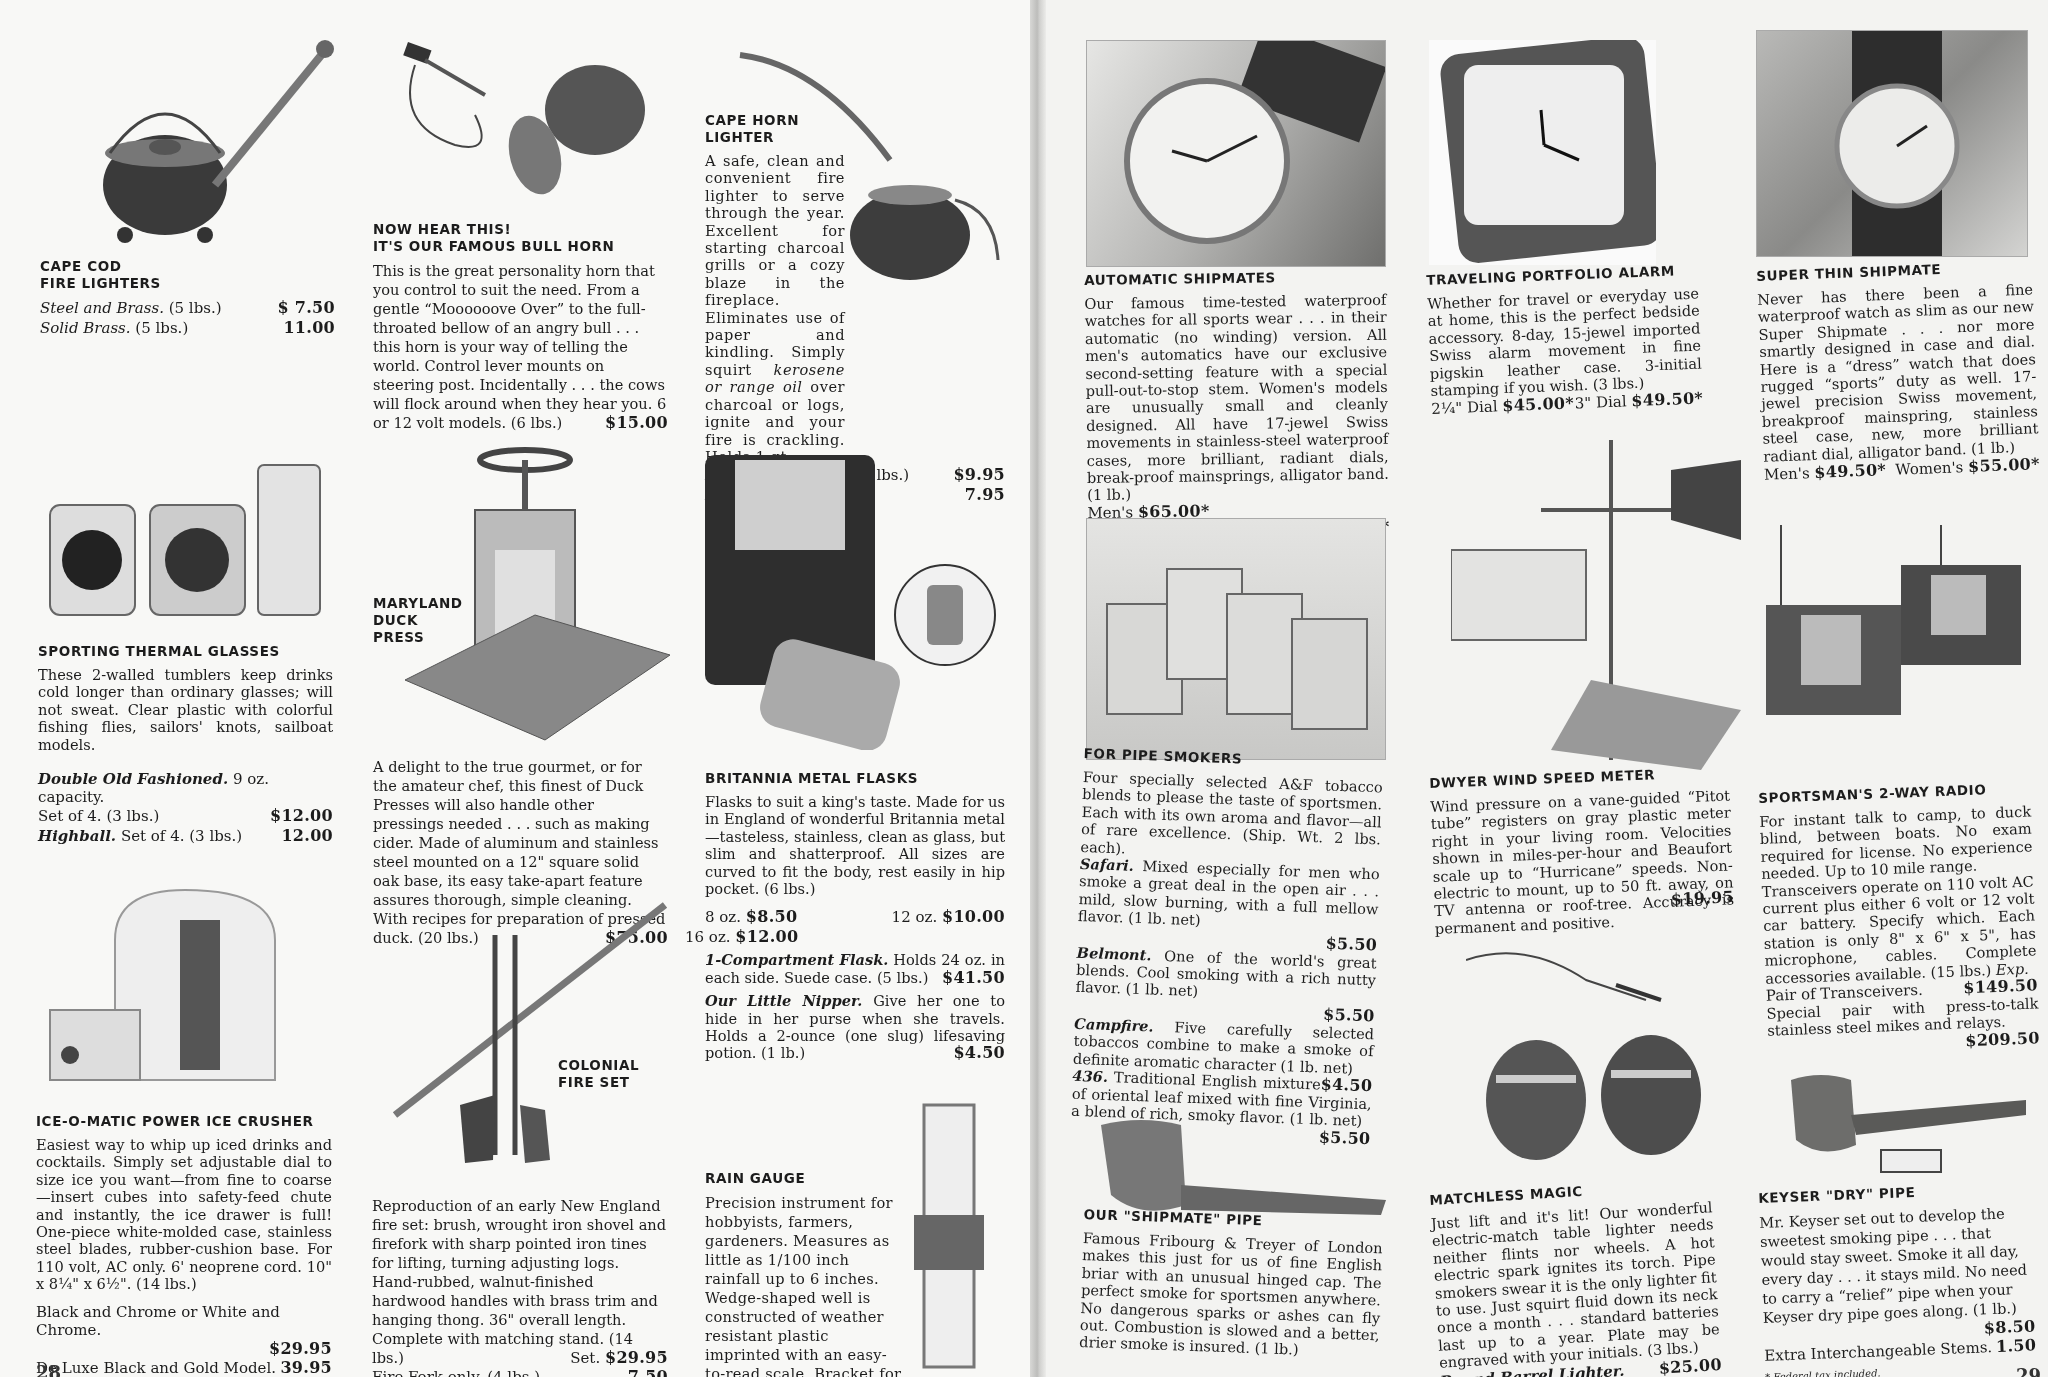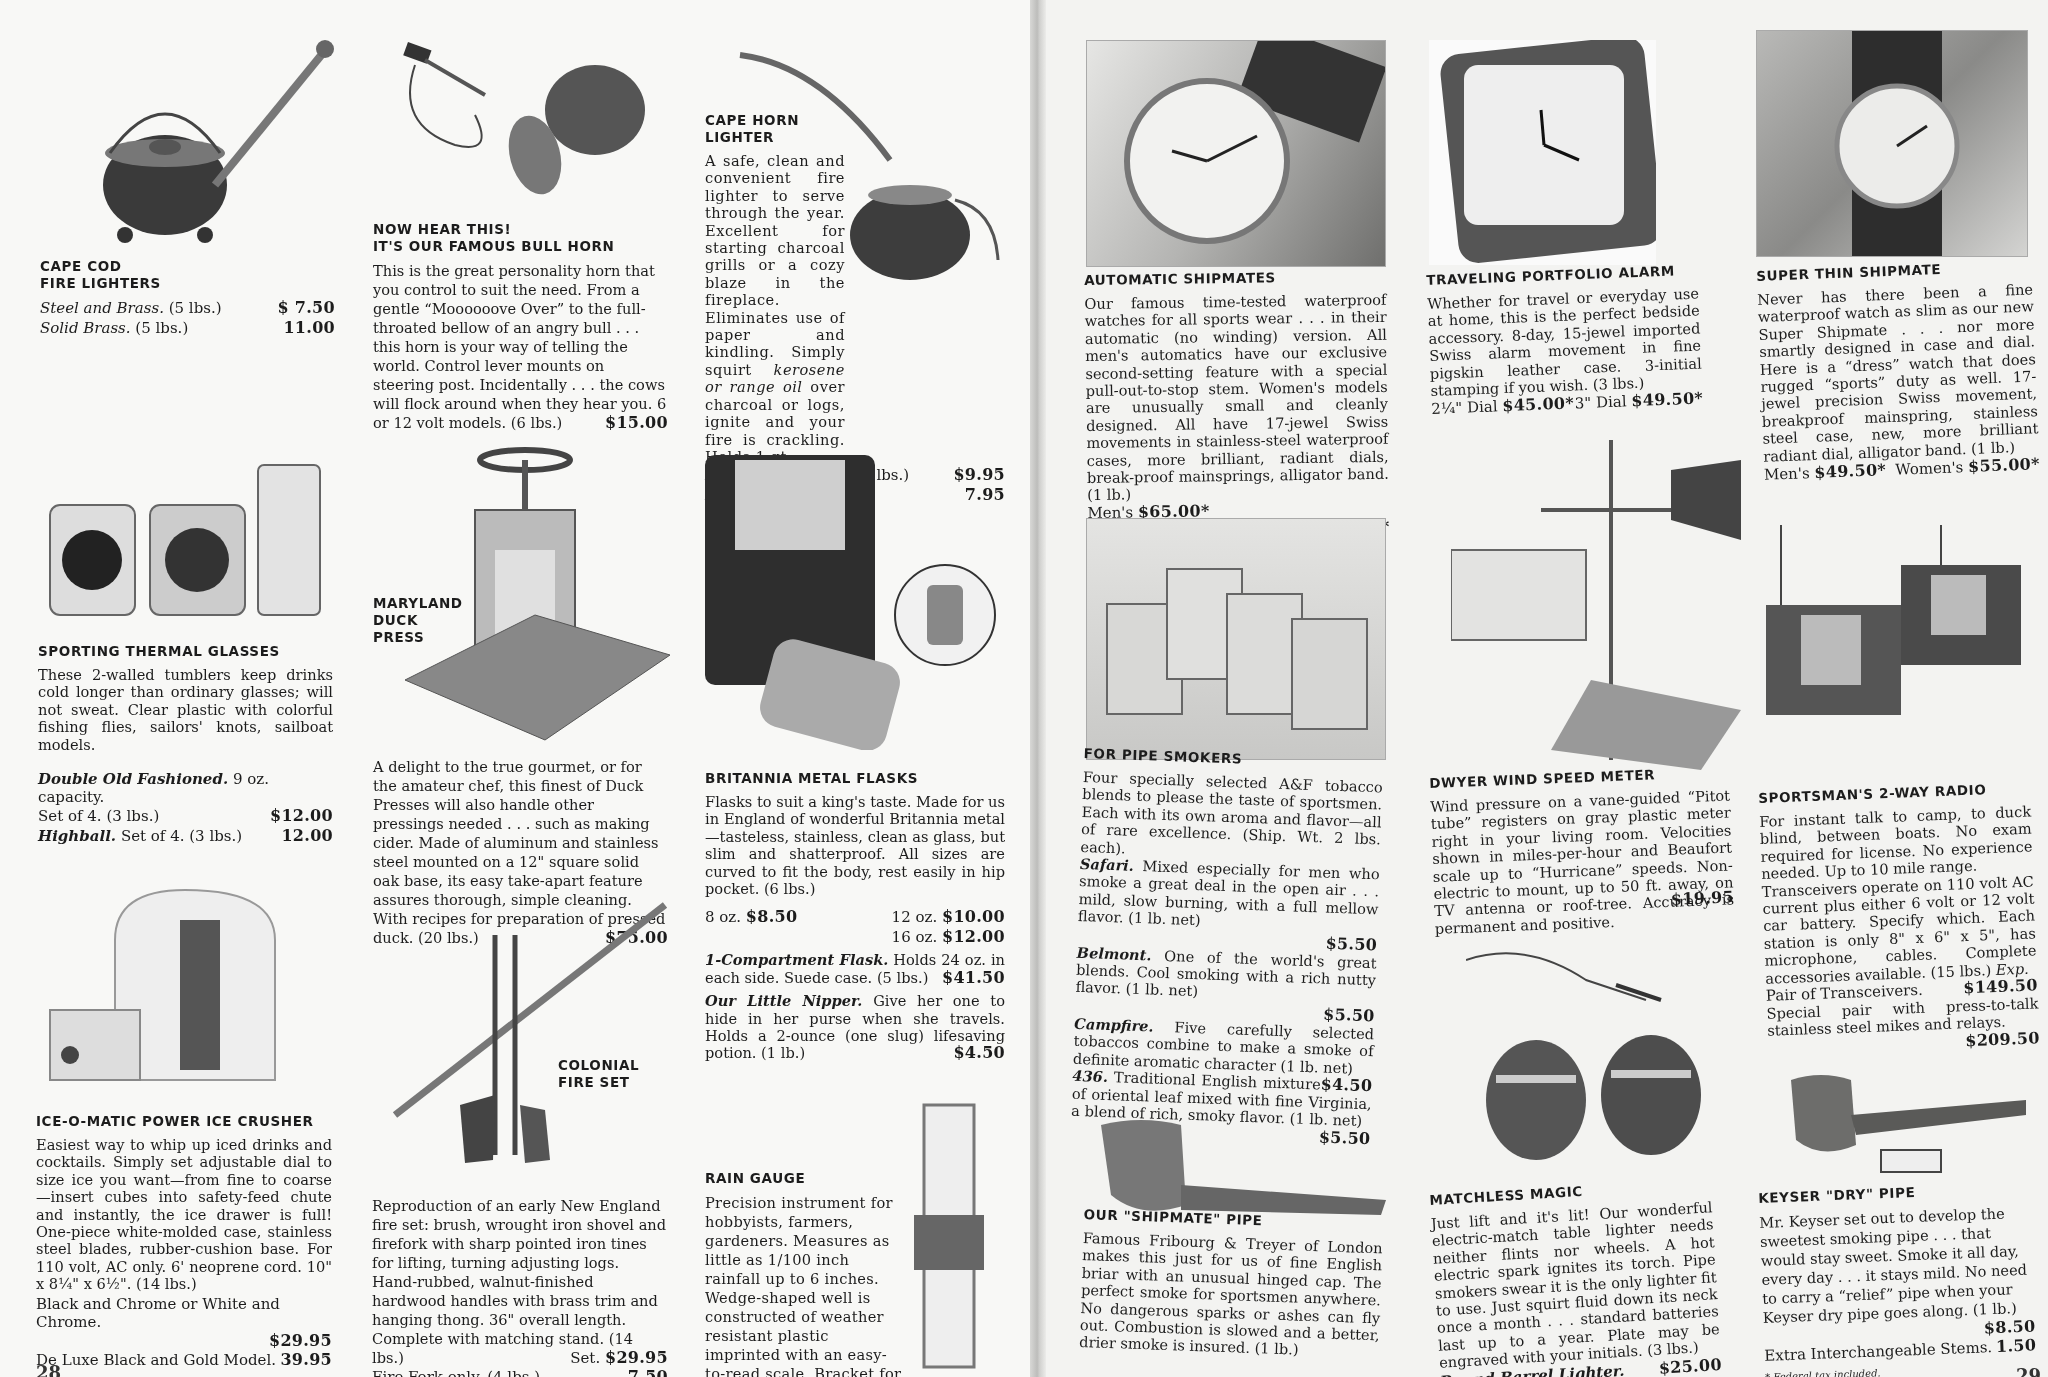--- a/index.html
+++ b/index.html
@@ -165,21 +165,21 @@
     <rect x="232" y="135" width="36" height="60" rx="6" fill="#888"></rect>
     <rect x="70" y="200" width="130" height="90" rx="20" fill="#aaa" transform="rotate(15 135 245)"></rect>
   </svg>
   <div class="item" style="left:705px;top:770px;width:300px">
     <div class="title">BRITANNIA METAL FLASKS</div>
     <p class="desc">Flasks to suit a king's taste. Made for us in England of wonderful Britannia metal—tasteless, stainless, clean as glass, but slim and shatterproof. All sizes are curved to fit the body, rest easily in hip pocket. (6 lbs.)</p>
     <div class="price-row" style="margin-top:2px">
       <span><span>8 oz.</span> <span class="price">$8.50</span></span>
       <span style="padding-top:8px"><span>12 oz.</span> <span class="price">$10.00</span></span>
     </div>
-    <div style="text-align:right;font-size:15px;line-height:20px;margin-left:-20px">
+    <div style="text-align:left;font-size:15px;line-height:20px;margin-left:-20px">
       <span>16 oz.</span> <span class="price">$12.00</span>
     </div>
     <p class="desc" style="margin-top:4px">
       <span class="boldit">1-Compartment Flask.</span>
       <span>Holds 24 oz. in each side. Suede case. (5 lbs.)</span>
       <span class="price" style="float:right">$41.50</span>
     </p>
     <p class="desc" style="margin-top:6px">
       <span class="boldit">Our Little Nipper.</span>
       <span>Give her one to hide in her purse when she travels. Holds a 2-ounce (one slug) lifesaving potion. (1 lb.)</span>
@@ -189,21 +189,21 @@
 
   <svg class="pic" style="left:45px;top:880px;width:250px;height:210px" viewBox="0 0 250 210">
     <path d="M70 200 L70 60 Q70 10 140 10 Q230 10 230 60 L230 200 Z" fill="#eee" stroke="#999" stroke-width="2"></path>
     <rect x="135" y="40" width="40" height="150" fill="#555"></rect>
     <rect x="5" y="130" width="90" height="70" fill="#ddd" stroke="#888" stroke-width="2"></rect>
     <circle cx="25" cy="175" r="9" fill="#444"></circle>
   </svg>
   <div class="item" style="left:36px;top:1113px;width:296px">
     <div class="title">ICE-O-MATIC POWER ICE CRUSHER</div>
     <p class="desc">Easiest way to whip up iced drinks and cocktails. Simply set adjustable dial to size ice you want—from fine to coarse—insert cubes into safety-feed chute and instantly, the ice drawer is full! One-piece white-molded case, stainless steel blades, rubber-cushion base. For 110 volt, AC only. 6' neoprene cord. 10" x 8¼" x 6½". (14 lbs.)</p>
-    <div style="font-size:15px;line-height:18px;margin-top:2px">Black and Chrome or White and Chrome.</div>
+    <div style="font-size:15px;line-height:18px;margin-top:10px">Black and Chrome or White and Chrome.</div>
     <div style="text-align:right"><span class="price">$29.95</span></div>
     <div class="price-row">
       <span class="plain">De Luxe Black and Gold Model.</span>
       <span class="price">39.95</span>
     </div>
   </div>
   <div class="pagenum" style="left:36px;top:1362px">28</div>
 
   <svg class="pic" style="left:375px;top:895px;width:300px;height:300px" viewBox="0 0 300 300">
     <line x1="290" y1="10" x2="20" y2="220" stroke="#777" stroke-width="7"></line>

